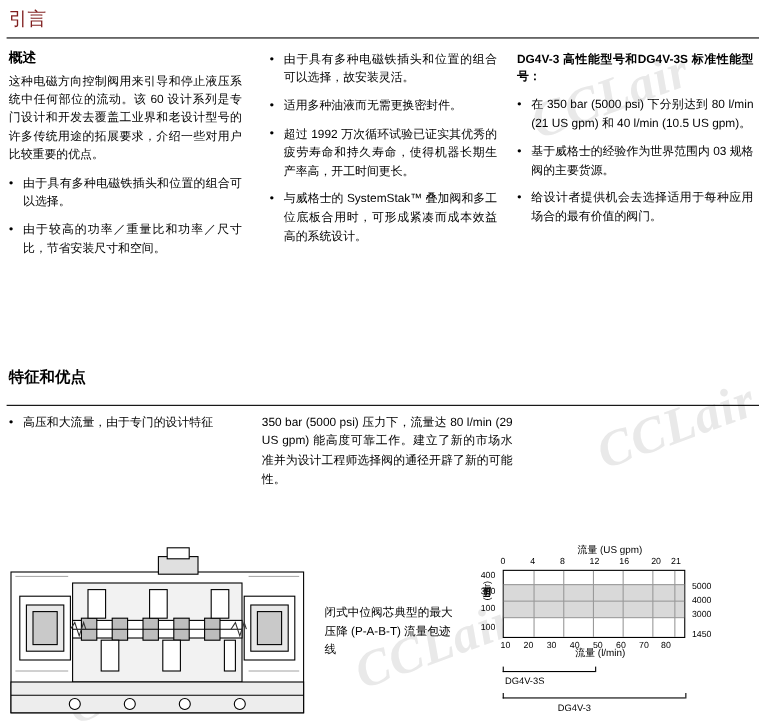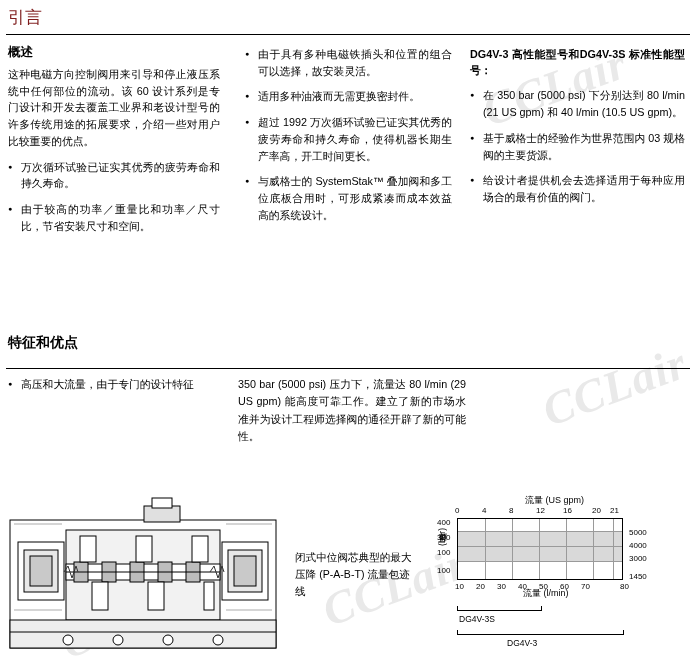--- a/index.html
+++ b/index.html
@@ -254,21 +254,21 @@
   <div class="content">
 
     <div class="doc-title">引言</div>
     <div class="rule rule-top"></div>
 
     <div class="h2 h-overview">概述</div>
 
     <div class="col col-1">
       <p>这种电磁方向控制阀用来引导和停止液压系统中任何部位的流动。该 60 设计系列是专门设计和开发去覆盖工业界和老设计型号的许多传统用途的拓展要求，介绍一些对用户比较重要的优点。</p>
       <ul class="bullets">
-        <li>万次循环试验已证实其优秀的疲劳寿命和持久寿命。</li>
+        <li>由于具有多种电磁铁插头和位置的组合可以选择。</li>
         <li>由于较高的功率／重量比和功率／尺寸比，节省安装尺寸和空间。</li>
       </ul>
     </div>
 
     <div class="col col-2">
       <ul class="bullets">
         <li>由于具有多种电磁铁插头和位置的组合可以选择，故安装灵活。</li>
         <li>适用多种油液而无需更换密封件。</li>
         <li>超过 1992 万次循环试验已证实其优秀的疲劳寿命和持久寿命，使得机器长期生产率高，开工时间更长。</li>
         <li>与威格士的 SystemStak™ 叠加阀和多工位底板合用时，可形成紧凑而成本效益高的系统设计。</li>
@@ -387,21 +387,21 @@
       <div class="y-right" style="left:192px; top:60px;">3000</div>
       <div class="y-right" style="left:192px; top:78px;">1450</div>
 
       <div class="tick-bottom" style="left:18px; top:88px;">10</div>
       <div class="tick-bottom" style="left:39px; top:88px;">20</div>
       <div class="tick-bottom" style="left:60px; top:88px;">30</div>
       <div class="tick-bottom" style="left:81px; top:88px;">40</div>
       <div class="tick-bottom" style="left:102px; top:88px;">50</div>
       <div class="tick-bottom" style="left:123px; top:88px;">60</div>
       <div class="tick-bottom" style="left:144px; top:88px;">70</div>
-      <div class="tick-bottom" style="left:183px; top:88px;text-align:right;">80</div>
+      <div class="tick-bottom" style="left:164px; top:88px;text-align:right;">80</div>
 
       <div class="chart-title-bottom">流量 (l/min)</div>
 
       <div class="bar-line" style="left:20px; top:116px; width:84px;"></div>
       <div class="bar-cap" style="left:20px; top:112px;"></div>
       <div class="bar-cap" style="left:104px; top:112px;"></div>
       <div class="bar-label" style="left:22px; top:120px;">DG4V-3S</div>
 
       <div class="bar-line" style="left:20px; top:140px; width:166px;"></div>
       <div class="bar-cap" style="left:20px; top:136px;"></div>

